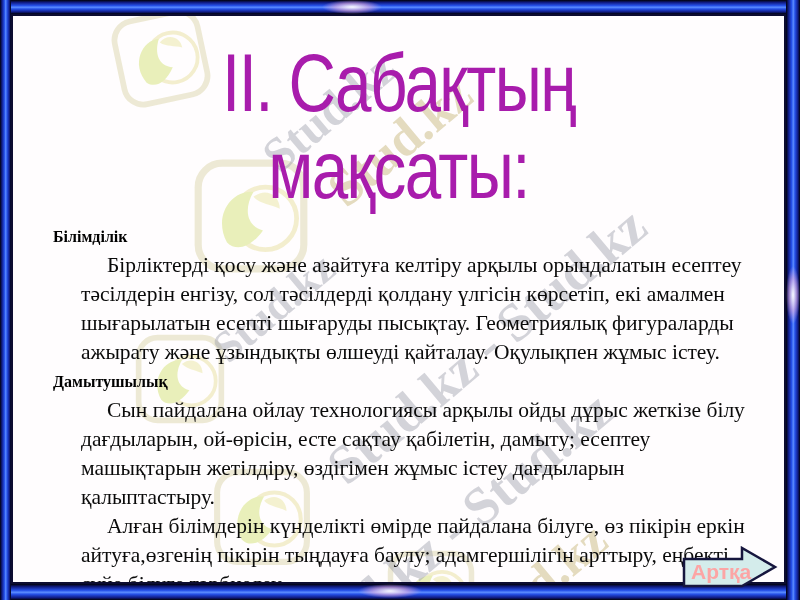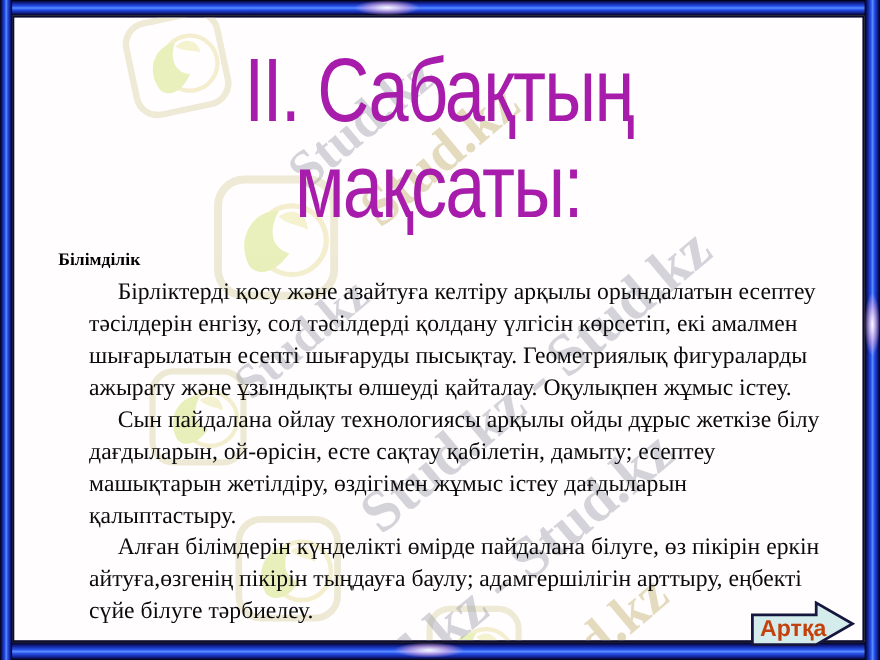--- a/index.html
+++ b/index.html
@@ -114,28 +114,29 @@
     <span class="wm wm-tan wm-f">Stud.kz</span>
 
     <h1 class="title" style="color:#A81CAC;">II. Сабақтың мақсаты:</h1>
 
     <div class="sections">
       <div class="section">
         <h2>Білімділік</h2>
         <p>Бірліктерді қосу және азайтуға келтіру арқылы орындалатын есептеу тәсілдерін енгізу, сол тәсілдерді қолдану үлгісін көрсетіп, екі амалмен шығарылатын есепті шығаруды пысықтау. Геометриялық фигураларды ажырату және ұзындықты өлшеуді қайталау. Оқулықпен жұмыс істеу.</p>
       </div>
       <div class="section">
+        <h2>Дамытушылық</h2>
         <p>Сын пайдалана ойлау технологиясы арқылы ойды дұрыс жеткізе білу дағдыларын, ой-өрісін, есте сақтау қабілетін, дамыту; есептеу машықтарын жетілдіру, өздігімен жұмыс істеу дағдыларын қалыптастыру.</p>
       </div>
       <div class="section">
         <p>Алған білімдерін күнделікті өмірде пайдалана білуге, өз пікірін еркін айтуға,өзгенің пікірін тыңдауға баулу; адамгершілігін арттыру, еңбекті сүйе білуге тәрбиелеу.</p>
       </div>
     </div>
   </div>
 
   <div class="back-button">
     <svg viewBox="0 0 96 42">
       <path d="M2,13 L60,13 L60,2 L93,21 L60,40 L2,40 Z" fill="#D4ECEB" stroke="#16163E" stroke-width="2.5" stroke-linejoin="miter"></path>
     </svg>
-    <span class="label" style="color:#c2410c;">Артқа</span>
+    <span class="label" style="color:#fca5a5;">Артқа</span>
   </div>
 
 </div>
 
 </body></html>

